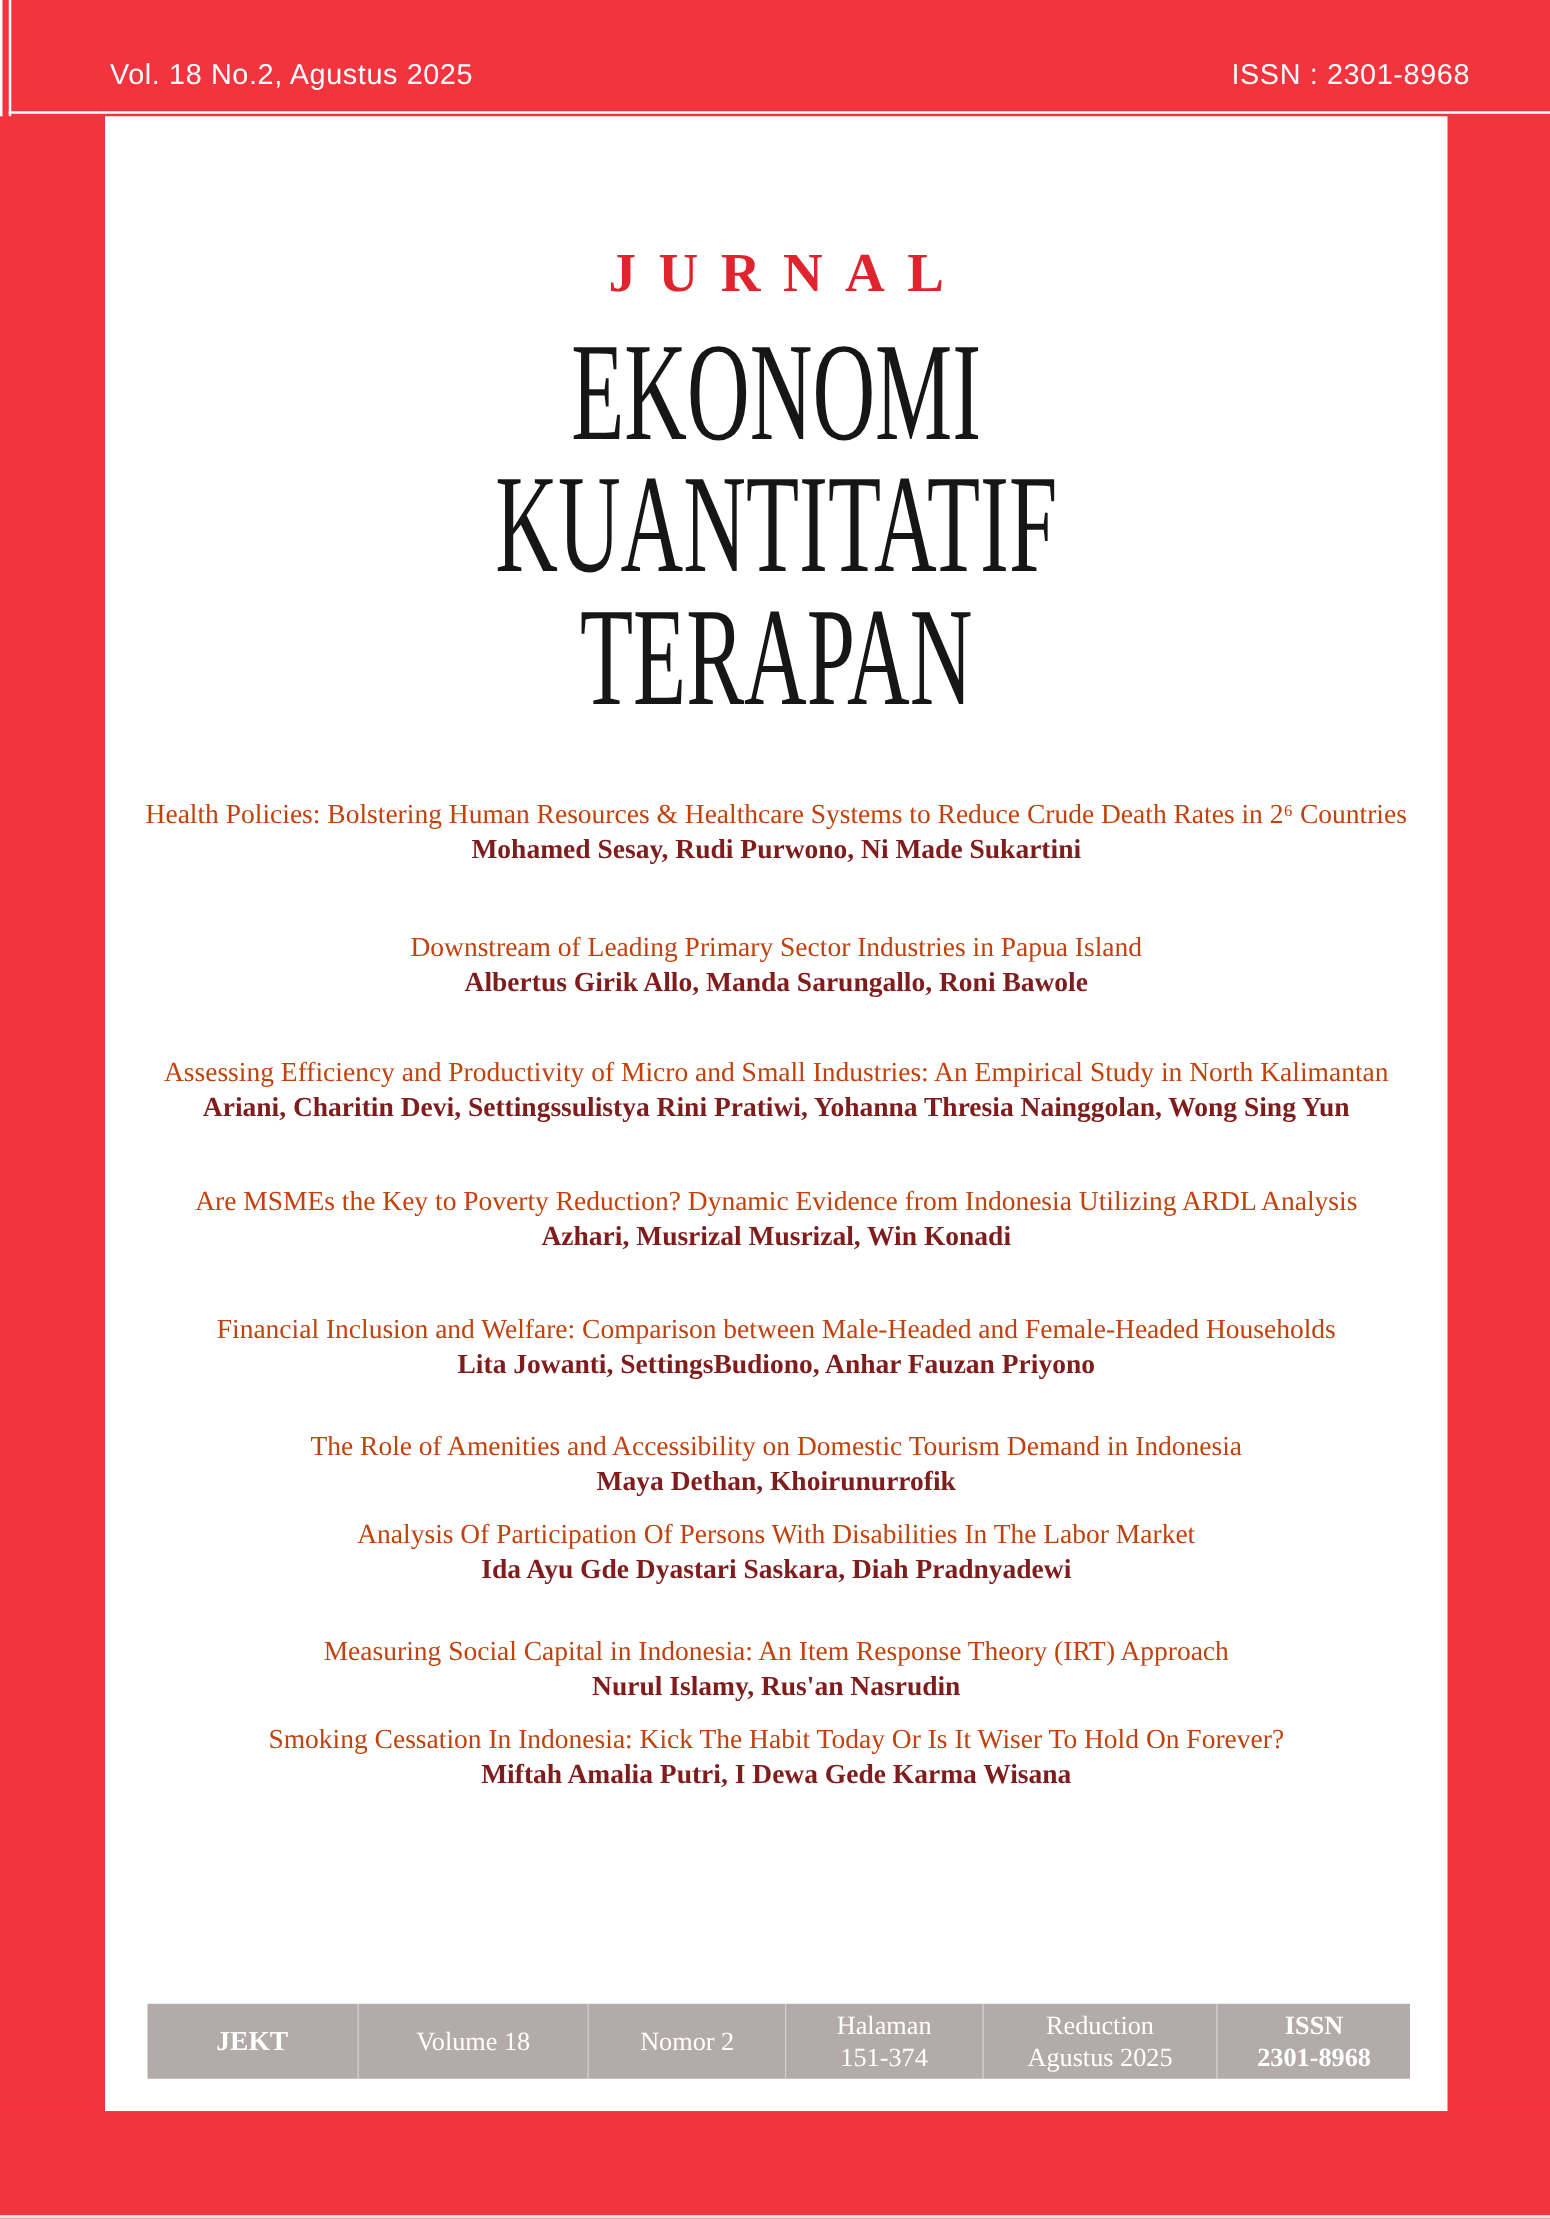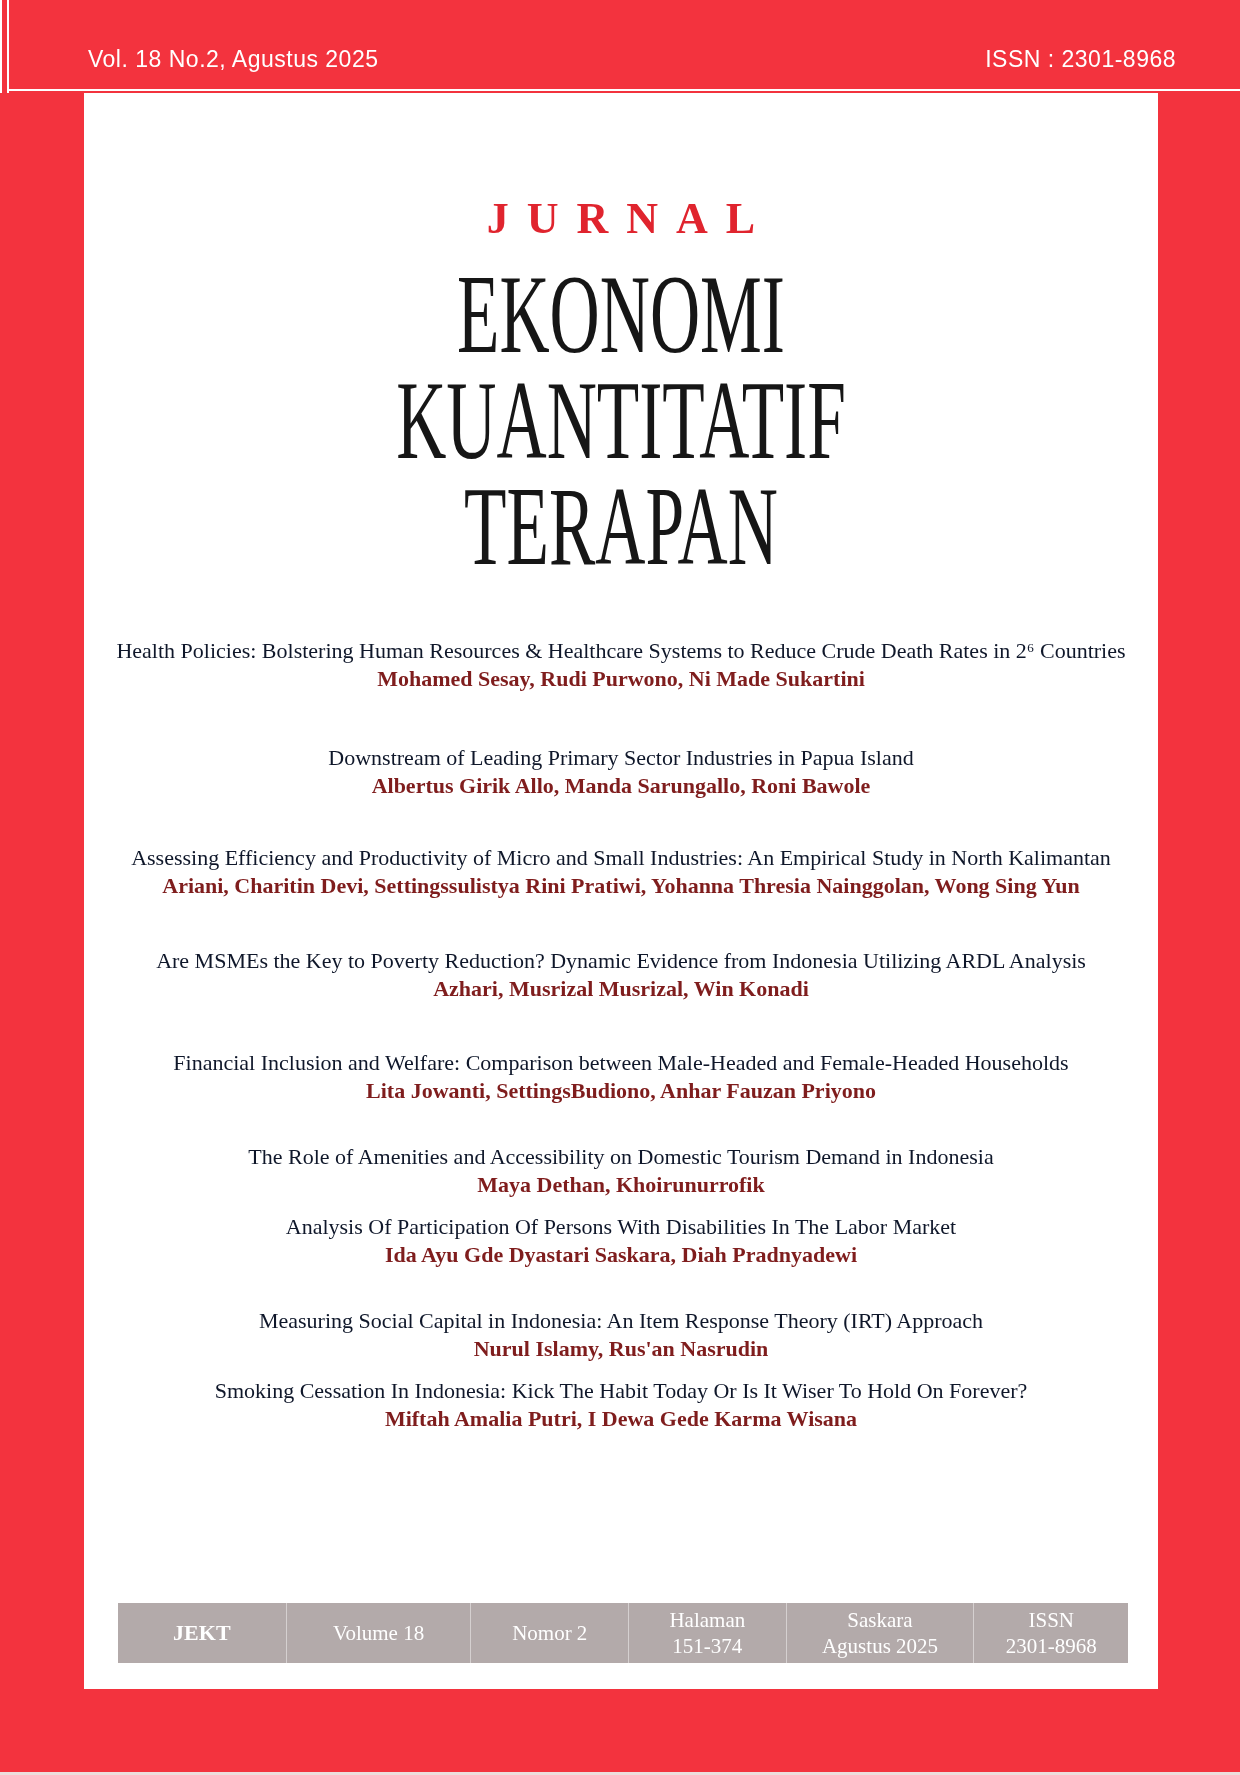--- a/index.html
+++ b/index.html
@@ -42,21 +42,21 @@
   .big-title { margin-top:20px; }
   .big-line {
     color:#161616; font-size:112px; line-height:106px; font-weight:400;
     transform:scaleX(0.62); transform-origin:50% 50%;
     white-space:nowrap;
   }
 
   
   .articles { margin-top:58px; text-align:center; padding:0 8px; }
   .article { line-height:28px; }
-  .article .title   { display:block; font-size:22px; color:#0f172a; }
+  .article .title   { display:block; font-size:22px; color:#c2410c; }
   .article .authors { display:block; font-size:22px; font-weight:700; color:#7f1d1d; }
   .article:nth-child(1){ margin-bottom:51px; }
   .article:nth-child(2){ margin-bottom:44px; }
   .article:nth-child(3){ margin-bottom:47px; }
   .article:nth-child(4){ margin-bottom:46px; }
   .article:nth-child(5){ margin-bottom:38px; }
   .article:nth-child(6){ margin-bottom:14px; }
   .article:nth-child(7){ margin-bottom:38px; }
   .article:nth-child(8){ margin-bottom:14px; }
 
@@ -66,21 +66,21 @@
     background:var(--gray,#b3aaaa);
     display:flex; color:#fff;
   }
   .ft-cell {
     display:flex; flex-direction:column; justify-content:center; align-items:center;
     font-size:21px; line-height:26px;
     border-left:1px solid rgba(255,255,255,.45);
   }
   .ft-cell:first-child { border-left:none; }
   .ft-c0 { flex:0 0 16.6%; } .ft-c1 { flex:0 0 18.3%; } .ft-c2 { flex:0 0 15.6%; }
-  .ft-c3 { flex:0 0 15.6%; } .ft-c4 { flex:0 0 18.6%; } .ft-c5 { flex:1; }
+  .ft-c3 { flex:0 0 15.6%; } .ft-c4 { flex:0 0 18.6%; } .ft-c5 { flex:1;font-weight:bold; }
   .ft-bold .ft-line { font-weight:700; font-size:22px; }
 
   
   .bottom-strip {
     position:absolute; left:0; bottom:0; width:1240px; height:86px;
     background:var(--red,#f3333e);
   }
   .bottom-hairline {
     position:absolute; left:0; bottom:0; width:1240px; height:3px; background:#ecdedd;
   }
@@ -154,21 +154,21 @@
       <span class="ft-line">Volume 18</span>
     </div>
     <div class="ft-cell ft-c2">
       <span class="ft-line">Nomor 2</span>
     </div>
     <div class="ft-cell ft-c3">
       <span class="ft-line">Halaman</span>
       <span class="ft-line">151-374</span>
     </div>
     <div class="ft-cell ft-c4">
-      <span class="ft-line">Saskara</span>
+      <span class="ft-line">Reduction</span>
       <span class="ft-line">Agustus 2025</span>
     </div>
     <div class="ft-cell ft-c5">
       <span class="ft-line">ISSN</span>
       <span class="ft-line">2301-8968</span>
     </div>
   </div>
 
 </div>
 

